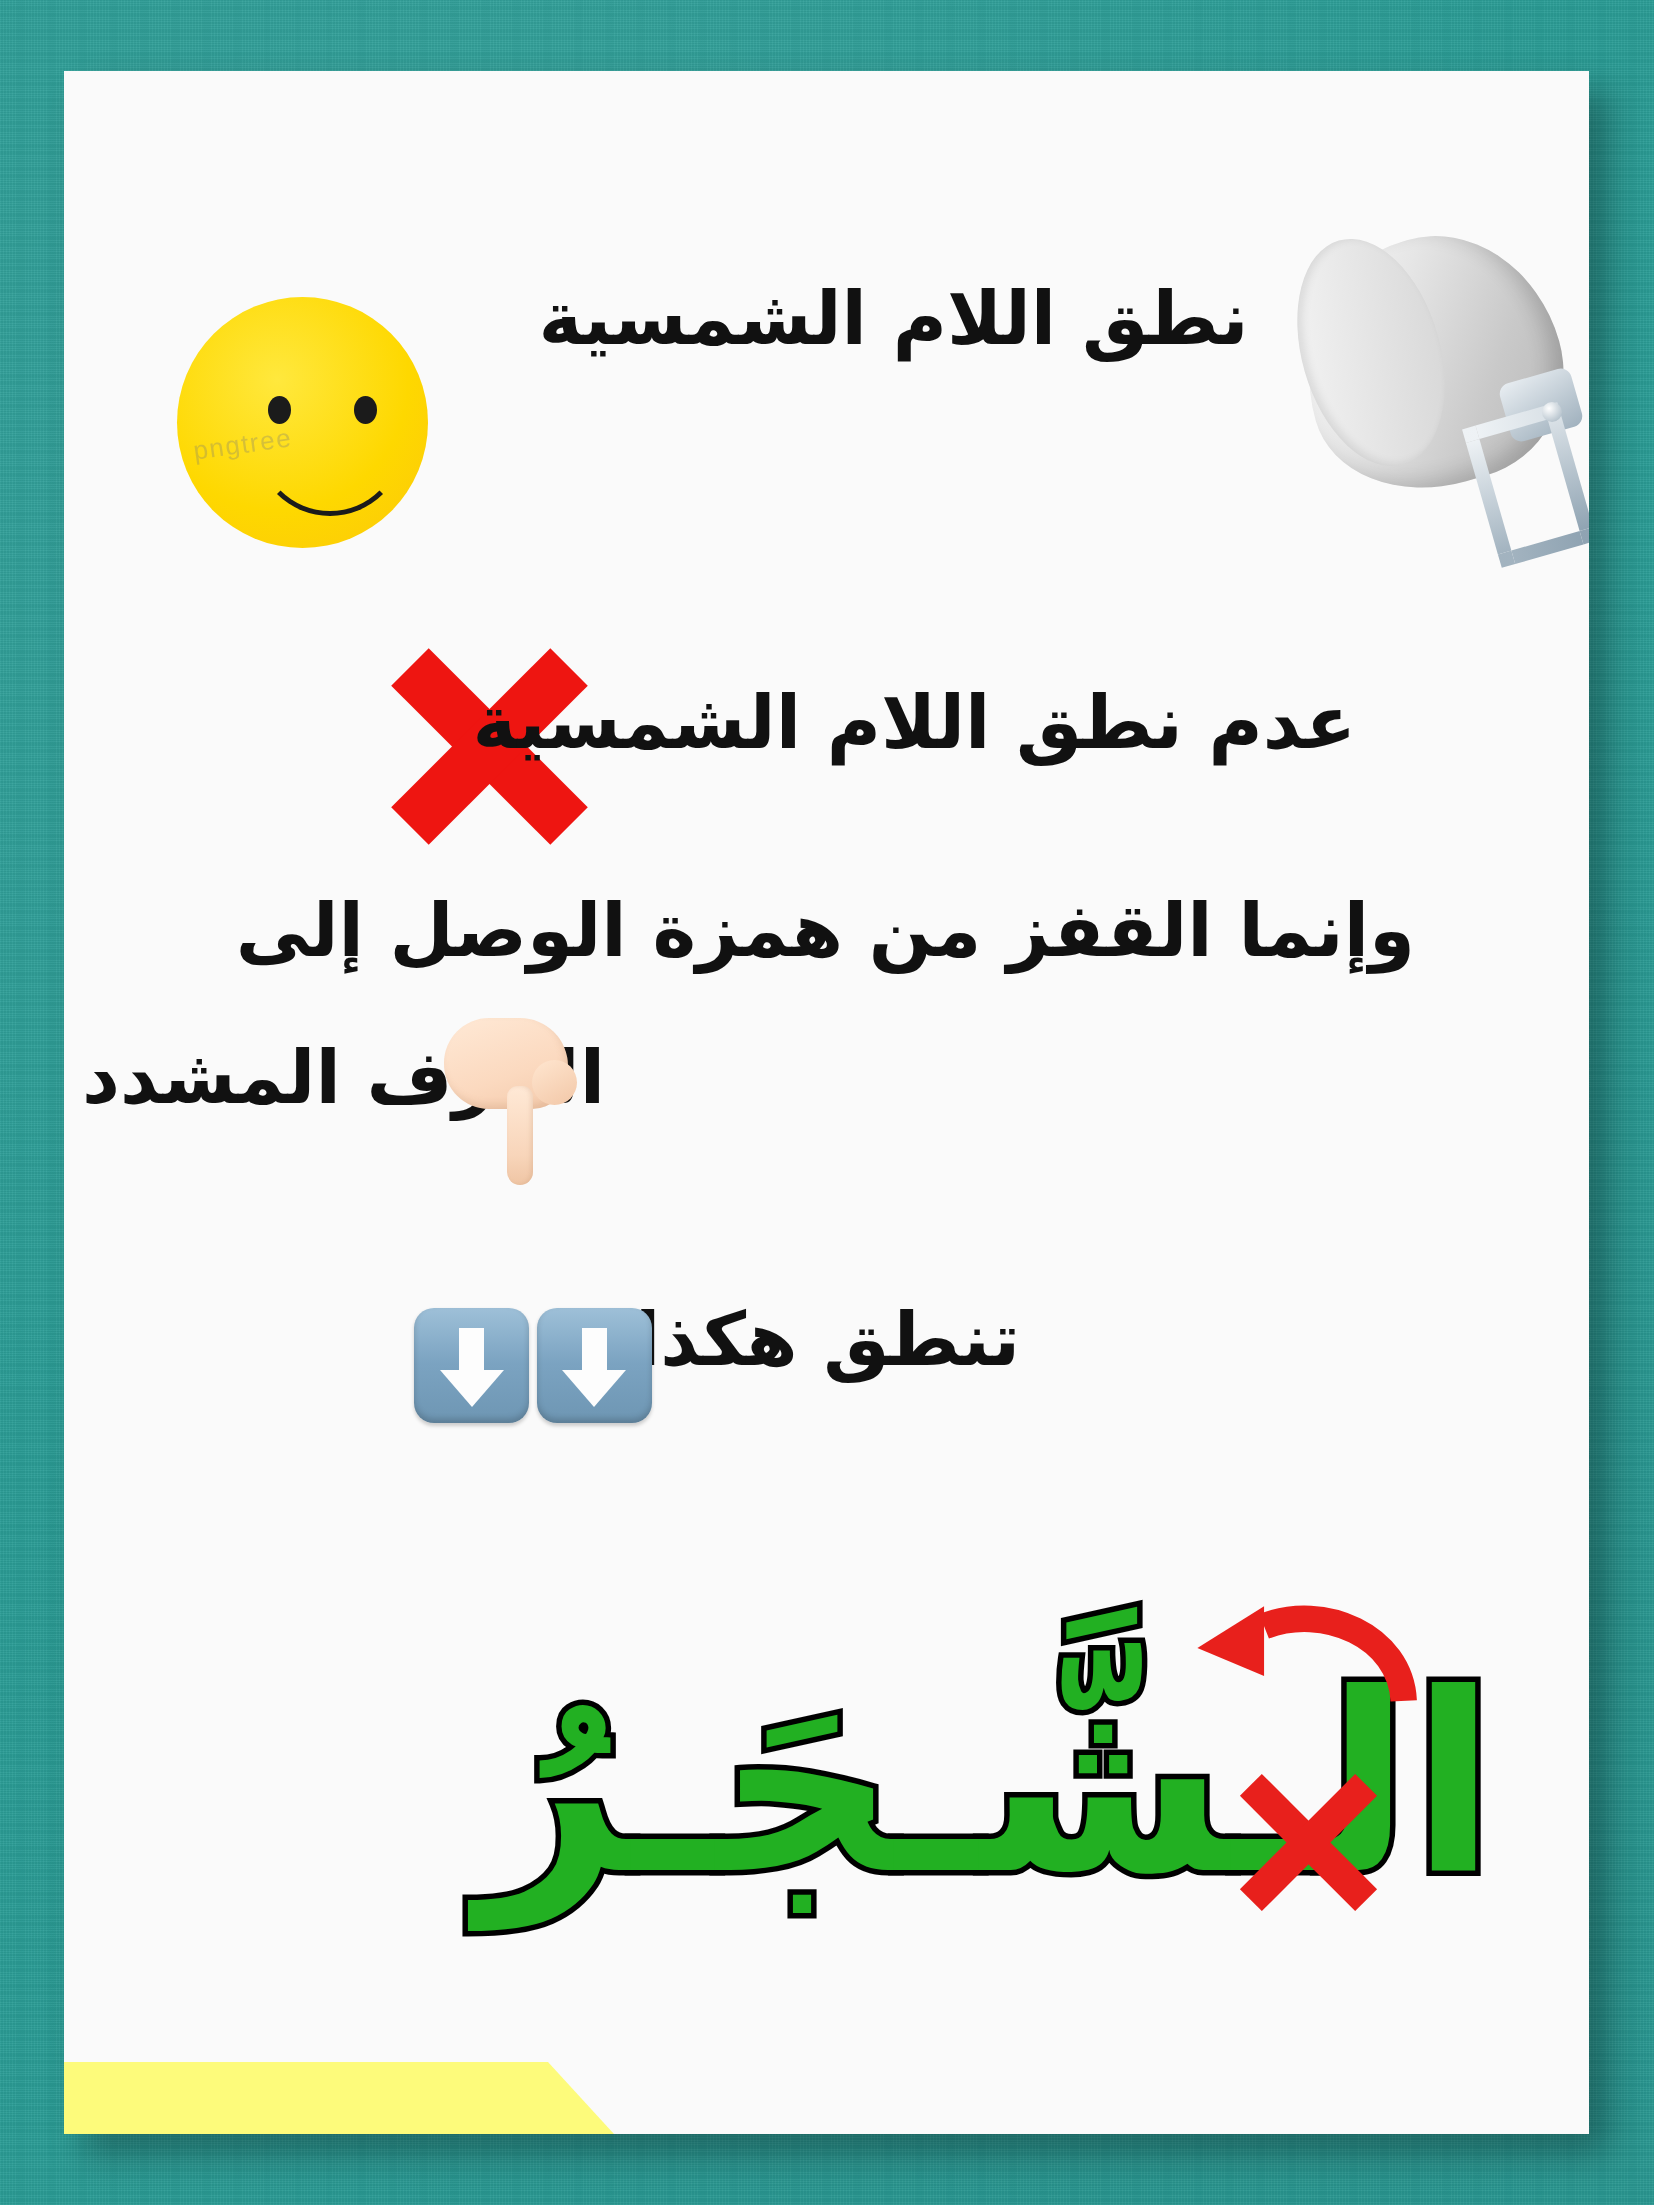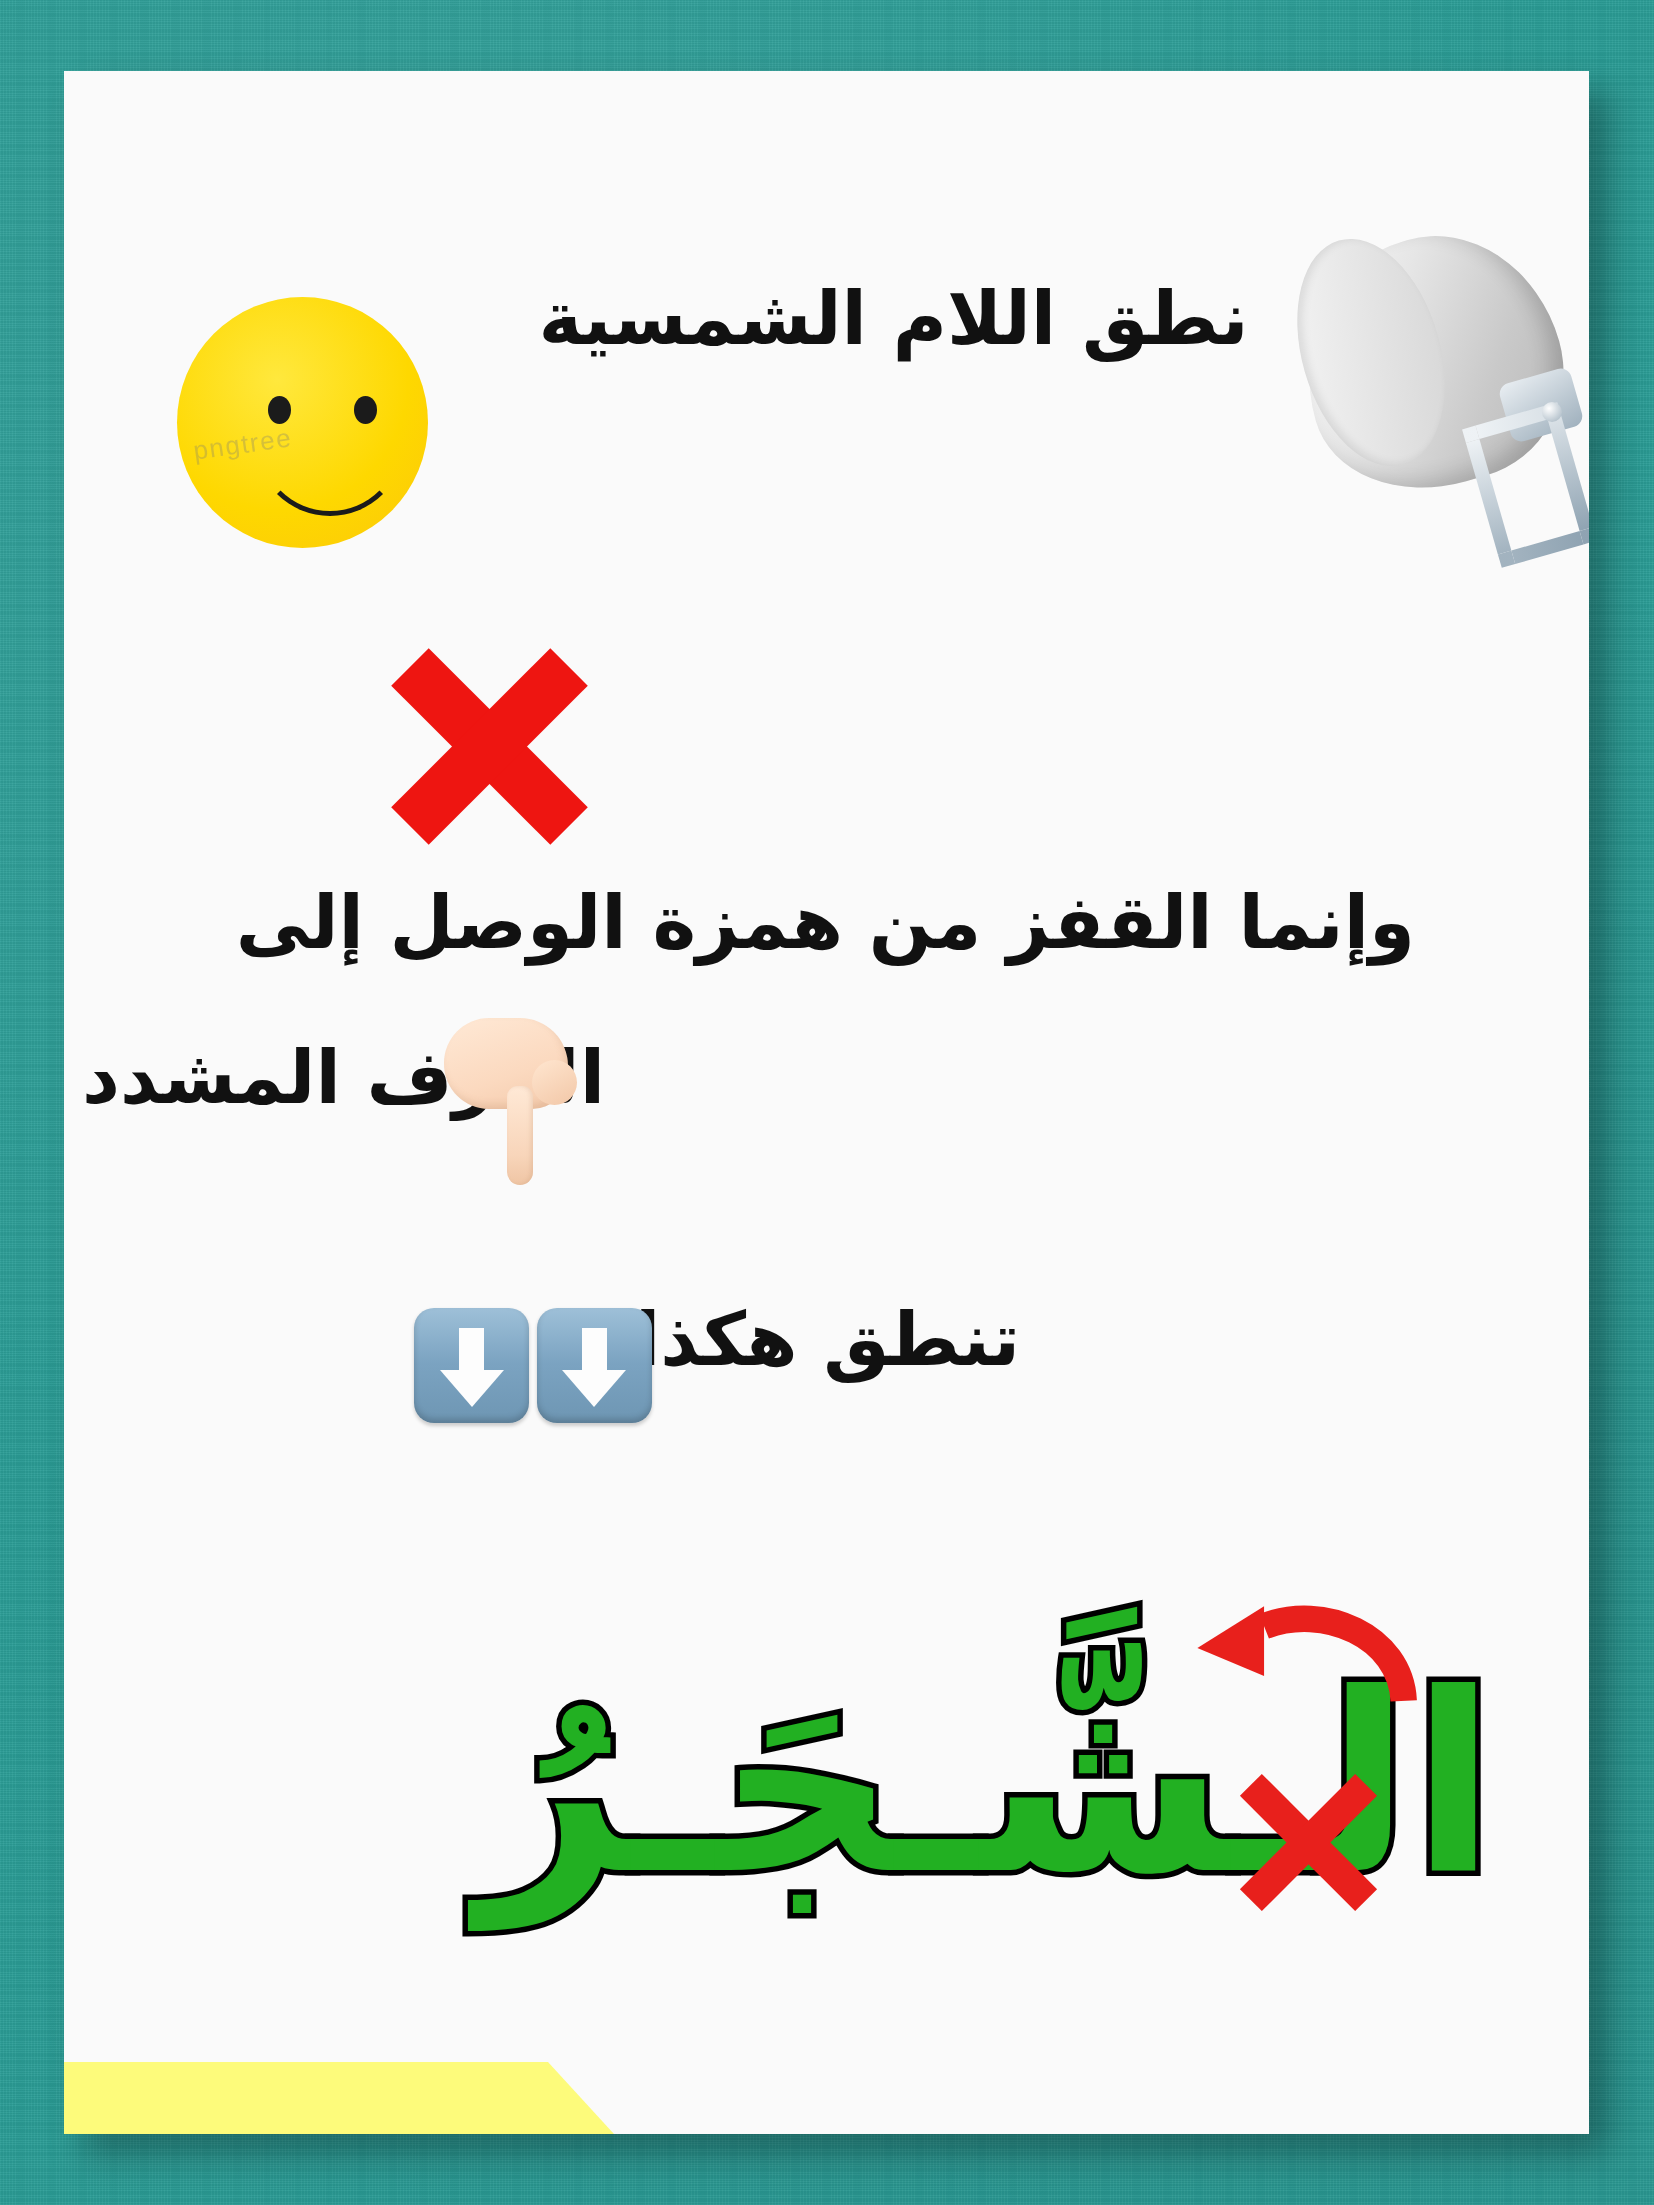--- a/index.html
+++ b/index.html
@@ -84,21 +84,21 @@
   }
   #line-negation .ar { font-size: 74px; }
 
   
   #line-rule-a {
     top: 812px;
     right: 174px;
     left: 233px;
     justify-content: flex-start;
   }
-  #line-rule-a .ar { font-size: 74px; }
+  #line-rule-a .ar { font-size: 74px; margin-top: 8px; }
 
   
   #line-rule-b {
     top: 967px;
     right: 984px;
     left: 233px;
     justify-content: flex-start;
   }
   #line-rule-b .ar { font-size: 74px; }
 
@@ -430,20 +430,23 @@
 
   <div class="row" id="line-title">
     <span class="ar">نطق اللام الشمسية</span>
   </div>
 
   <div class="cross">
     <span class="a"></span>
       <span class="b"></span>
   </div>
 
+  <div class="row" id="line-negation">
+    <span class="ar">عدم نطق اللام الشمسية</span>
+  </div>
 
   <div class="row" id="line-rule-a">
     <span class="ar">وإنما القفز من همزة الوصل إلى</span>
   </div>
 
   <div class="row" id="line-rule-b">
     <span class="ar">الحرف المشدد</span>
 
   </div>
 

